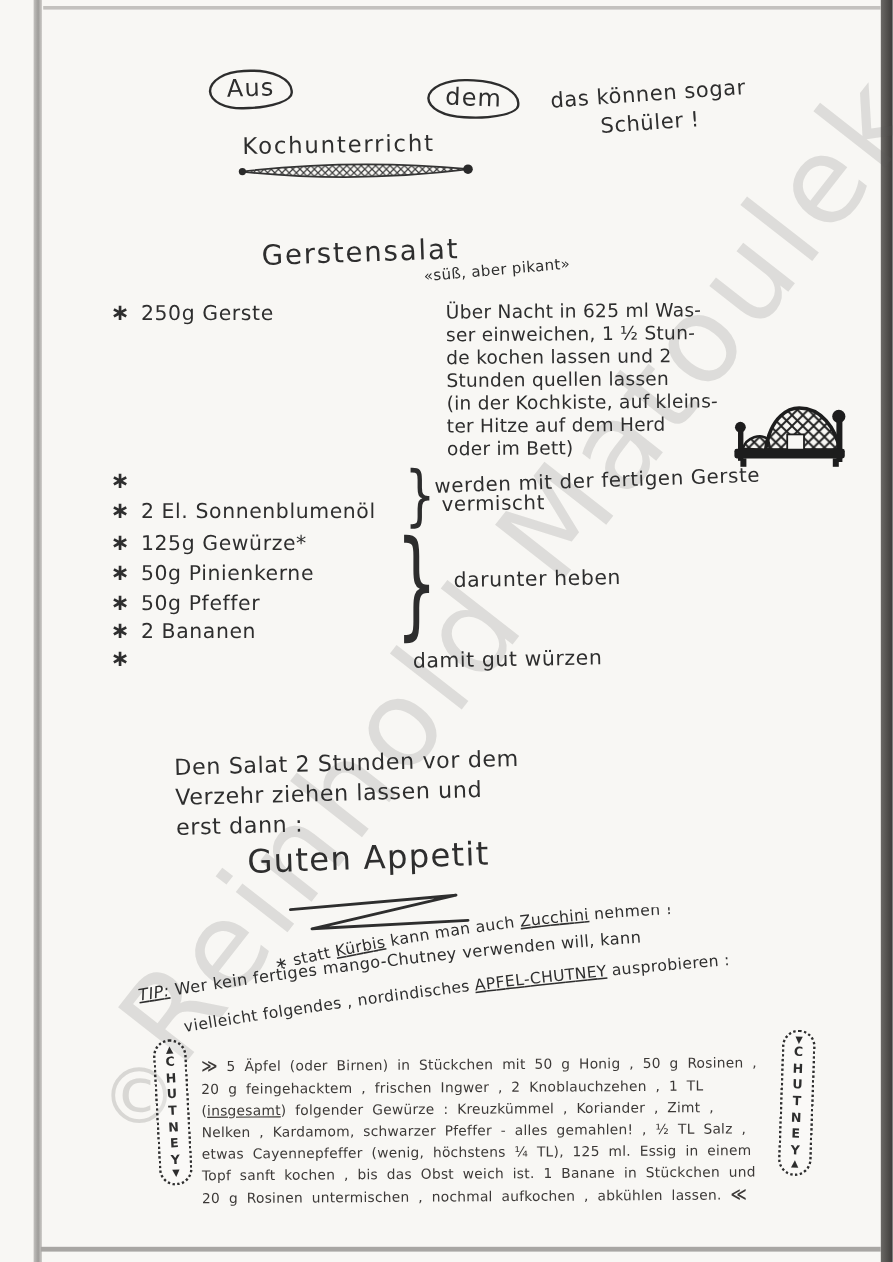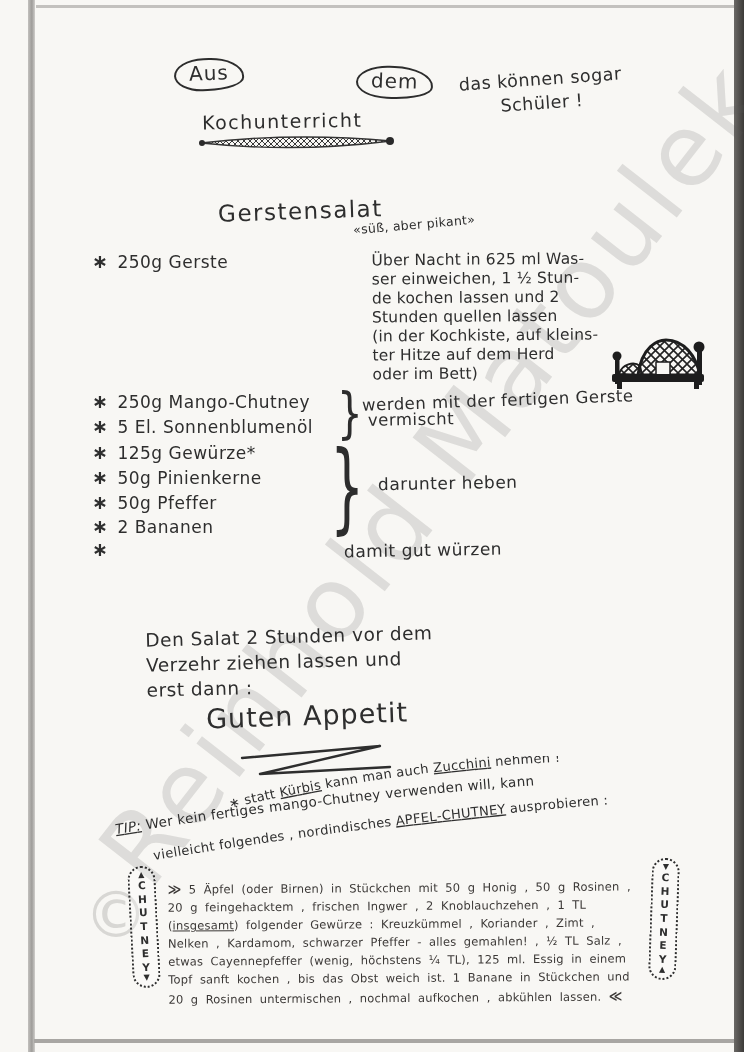--- a/index.html
+++ b/index.html
@@ -105,25 +105,24 @@
     <path d="M13,46 C16,36 28,33 34,38 L36,47 Z" fill="url(#xh)" stroke="#1d1d1d" stroke-width="2"></path>
     <path d="M32,47 C36,18 52,12 60,12 C78,12 90,28 94,47 Z" fill="url(#xh)" stroke="#1d1d1d" stroke-width="3"></path>
     <rect x="50" y="34" width="14" height="13" fill="#f8f7f4" stroke="#1d1d1d" stroke-width="1.5"></rect>
     <rect x="6" y="46" width="92" height="8" rx="2" fill="#1d1d1d"></rect>
     <rect x="11" y="54" width="5" height="7" fill="#1d1d1d"></rect>
     <rect x="88" y="54" width="5" height="7" fill="#1d1d1d"></rect>
   </svg>
 
   <div class="abs ink ing hand" style="left:92px;top:390px;">
     <span class="star">∗</span>
-    <span>250g Mango-Chutney</span>
   </div>
   <div class="abs ink ing hand" style="left:92px;top:415px;">
     <span class="star">∗</span>
-    <span>5 El. Sonnenblumenöl</span>
+    <span>2 El. Sonnenblumenöl</span>
   </div>
   <div class="abs ink brace" style="left:337px;top:381px;font-size:54px;transform:scale(.75,1.02);">}</div>
   <div class="abs ink note hand" style="left:362px;top:391px;transform:rotate(-2deg);">werden mit der fertigen Gerste</div>
   <div class="abs ink note hand" style="left:368px;top:410px;transform:rotate(-1deg);">vermischt</div>
 
   <div class="abs ink ing hand" style="left:92px;top:441px;">
     <span class="star">∗</span>
     <span>125g Gewürze*</span>
   </div>
   <div class="abs ink ing hand" style="left:92px;top:466px;">

